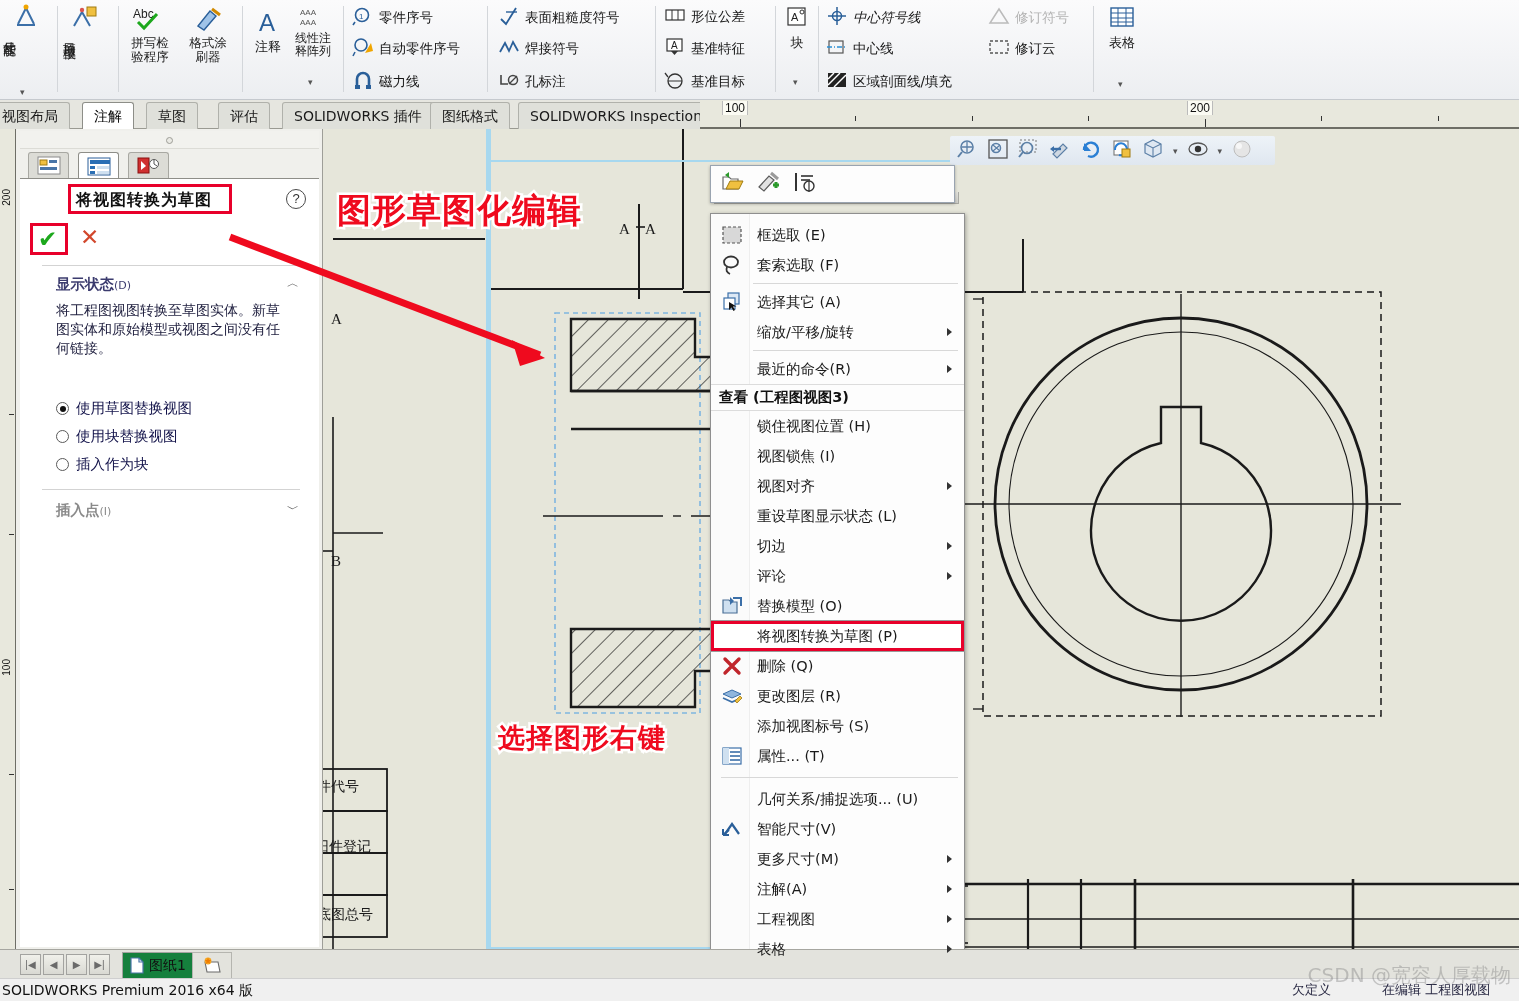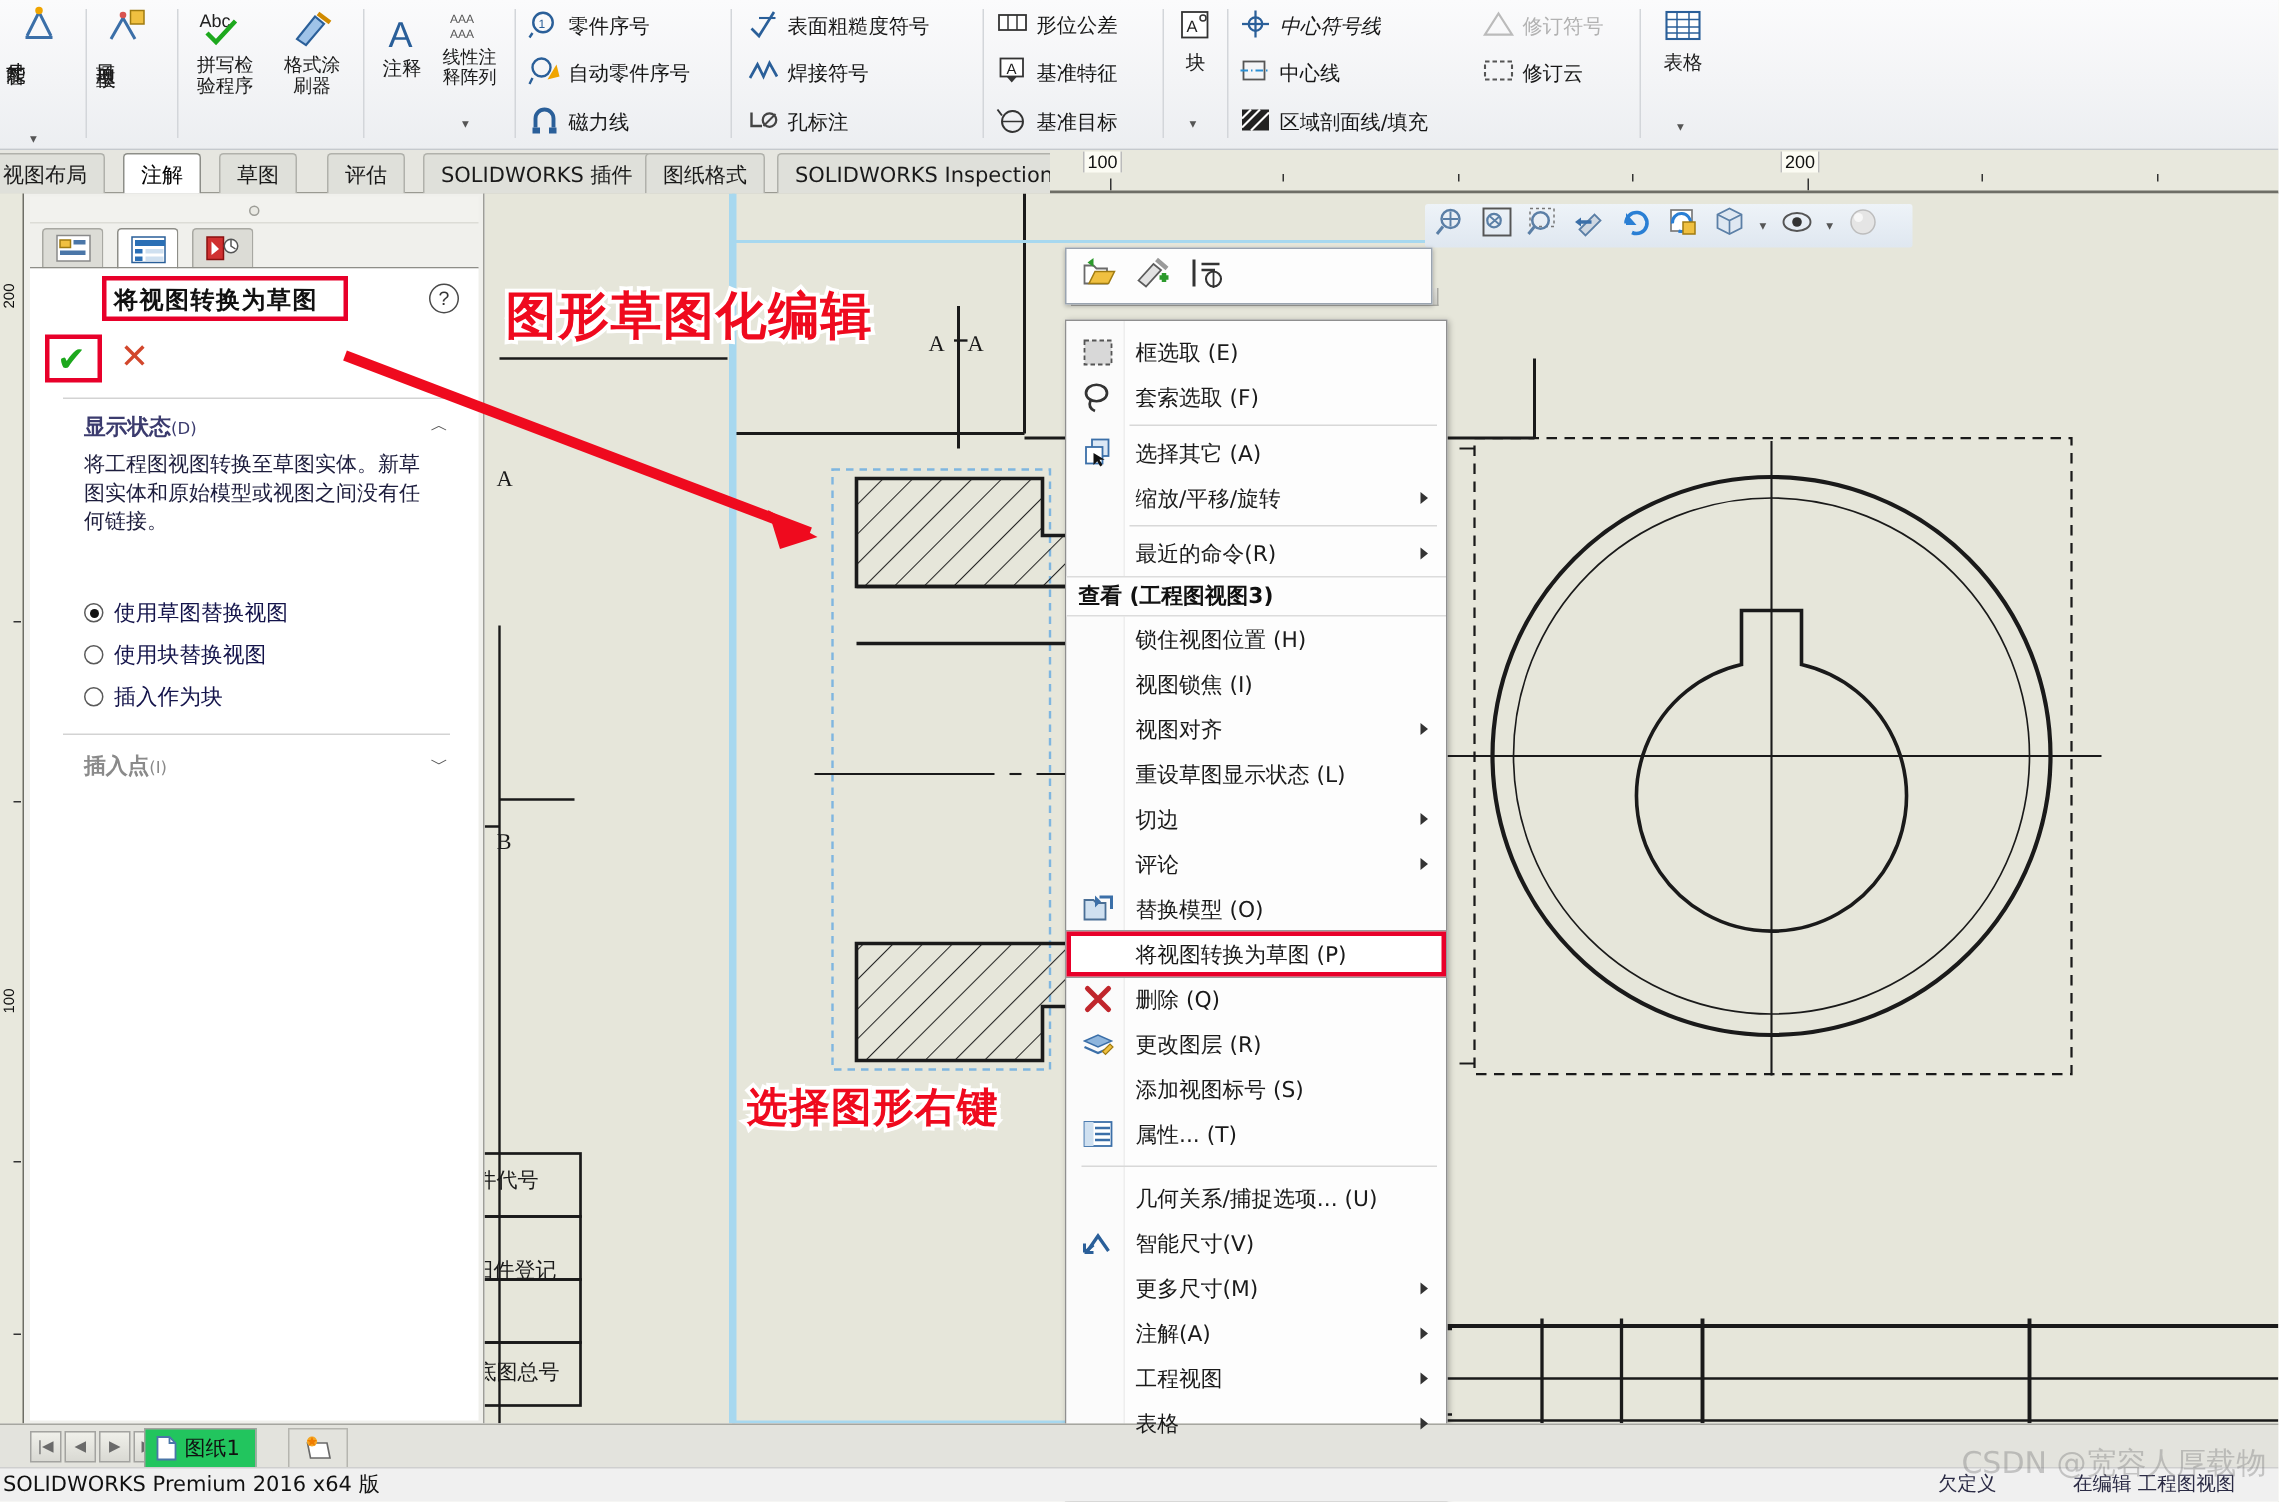--- a/index.html
+++ b/index.html
@@ -221,22 +221,22 @@
     position: absolute; left: 0; top: 949px; width: 1519px; height: 29px;
     background: #e3e3dd; border-top: 1px solid #a6a6a0;
   }
   .navbtn {
     position: absolute; top: 4px; width: 21px; height: 21px;
     background: linear-gradient(to bottom,#f0f0ea,#d9d9d3);
     border: 1px solid #a3a3a0; font-size: 10px; color: #6a6a6a;
     text-align: center; line-height: 19px;
   }
   .sheettab {
-    position: absolute; left: 96px; top: 2px; height: 26px; padding: 0 10px 0 26px;
-    background: #22c55e; border: 1px solid #a3a3a0; border-bottom: none;
+    position: absolute; left: 122px; top: 2px; height: 26px; padding: 0 10px 0 26px;
+    background: #15803d; border: 1px solid #a3a3a0; border-bottom: none;
     font-size: 14px; line-height: 25px; color: #111;
   }
   .sheettab2 {
     position: absolute; left: 192px; top: 2px; width: 40px; height: 26px;
     background: #e3e3dd; border: 1px solid #b5b5af; border-bottom: none;
   }
   .statusbar {
     position: absolute; left: 0; top: 978px; width: 1519px; height: 23px;
     background: #f0f0f0; border-top: 1px solid #cfcfcf;
     font-size: 14px; color: #111; line-height: 22px;

